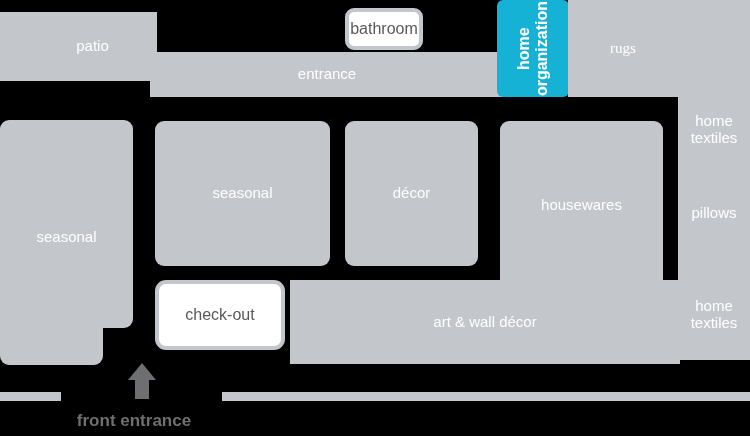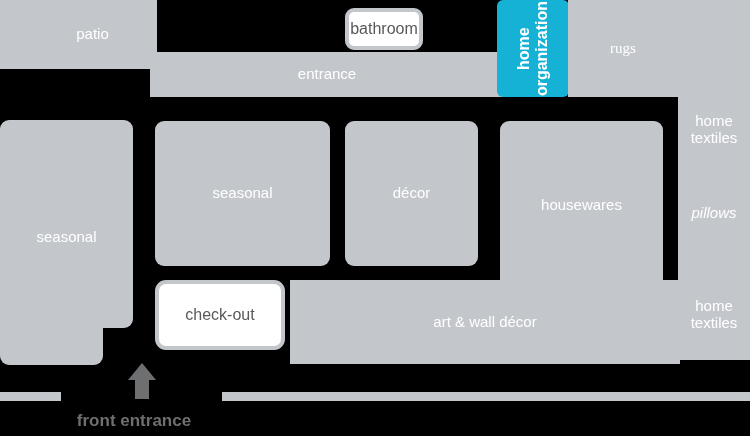--- a/index.html
+++ b/index.html
@@ -123,21 +123,21 @@
   }
   .zone-label {
     display: block;
   }
 </style>
 </head>
 <body>
 
 <div id="floorplan">
 
-  <div class="zone" style="left:0px; top:0px; width:157px; height:69px; border-bottom-right-radius:0;padding-left:28px;">
+  <div class="zone" style="left:0px; top:12px; width:157px; height:69px; border-bottom-right-radius:0;padding-left:28px;">
     <span class="zone-label">patio</span>
   </div>
 
   <div class="zone" style="left:150px; top:52px; width:354px; height:45px; justify-content:center;">
     <span class="zone-label">entrance</span>
   </div>
 
   <div class="room small" style="left:345px; top:8px; width:78px; height:42px;">
     <span>bathroom</span>
   </div>
@@ -151,21 +151,21 @@
     <span class="zone-label">rugs</span>
   </div>
 
   <div class="zone" style="left:678px; top:0px; width:72px; height:360px; background:#c3c7cc;"></div>
 
   <div class="zone" style="left:678px; top:105px; width:72px; height:50px; background:transparent;">
     <span class="zone-label">home
 textiles</span>
   </div>
 
-  <div class="zone" style="left:678px; top:195px; width:72px; height:36px; background:transparent;font-style:italic;">
+  <div class="zone" style="left:678px; top:195px; width:72px; height:36px; background:transparent;">
     <span class="zone-label">pillows</span>
   </div>
 
   <div class="zone" style="left:678px; top:290px; width:72px; height:50px; background:transparent;">
     <span class="zone-label">home
 textiles</span>
   </div>
 
   <div style="position:absolute; left:0px; top:120px; width:133px; height:245px;">
     <div class="lshape-main" style="left:0px; top:0px; width:133px; height:208px;"></div>

